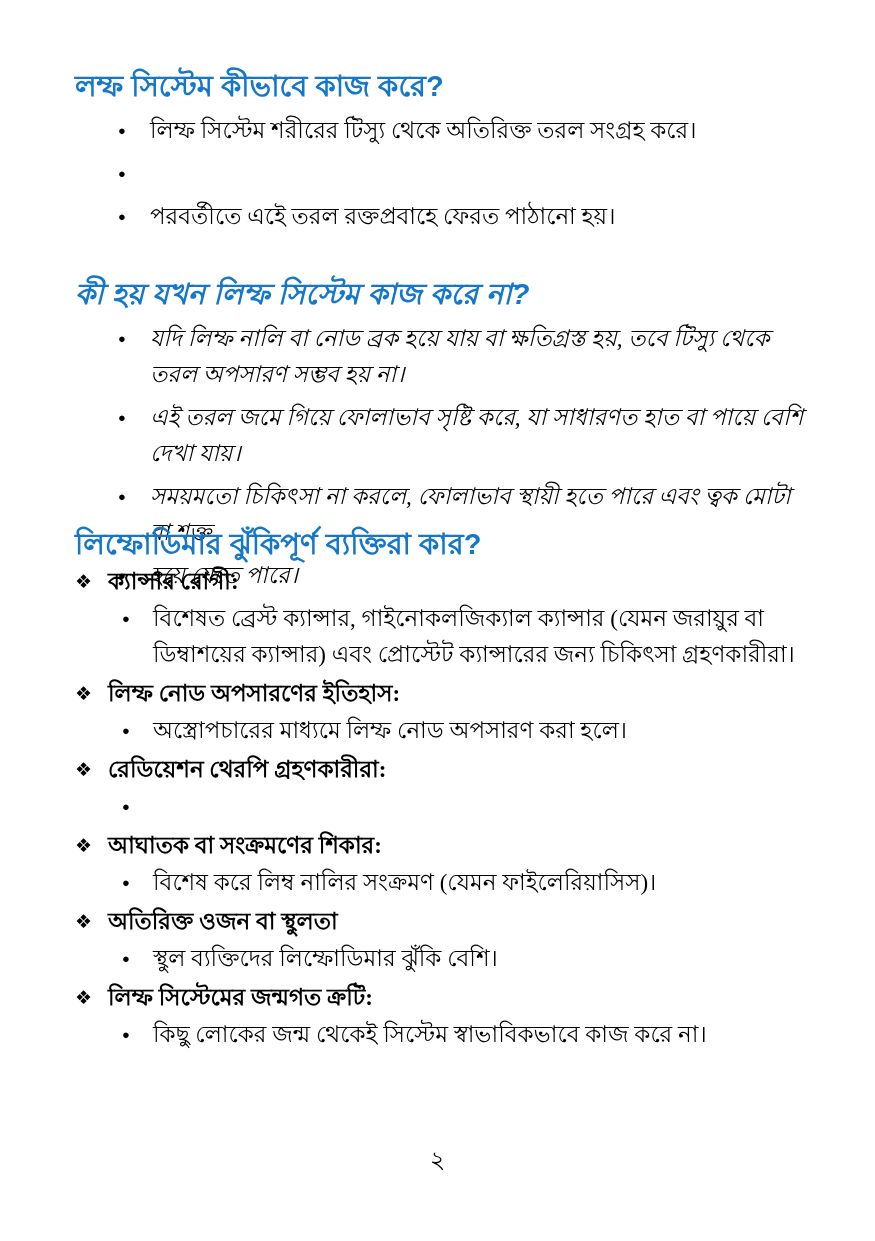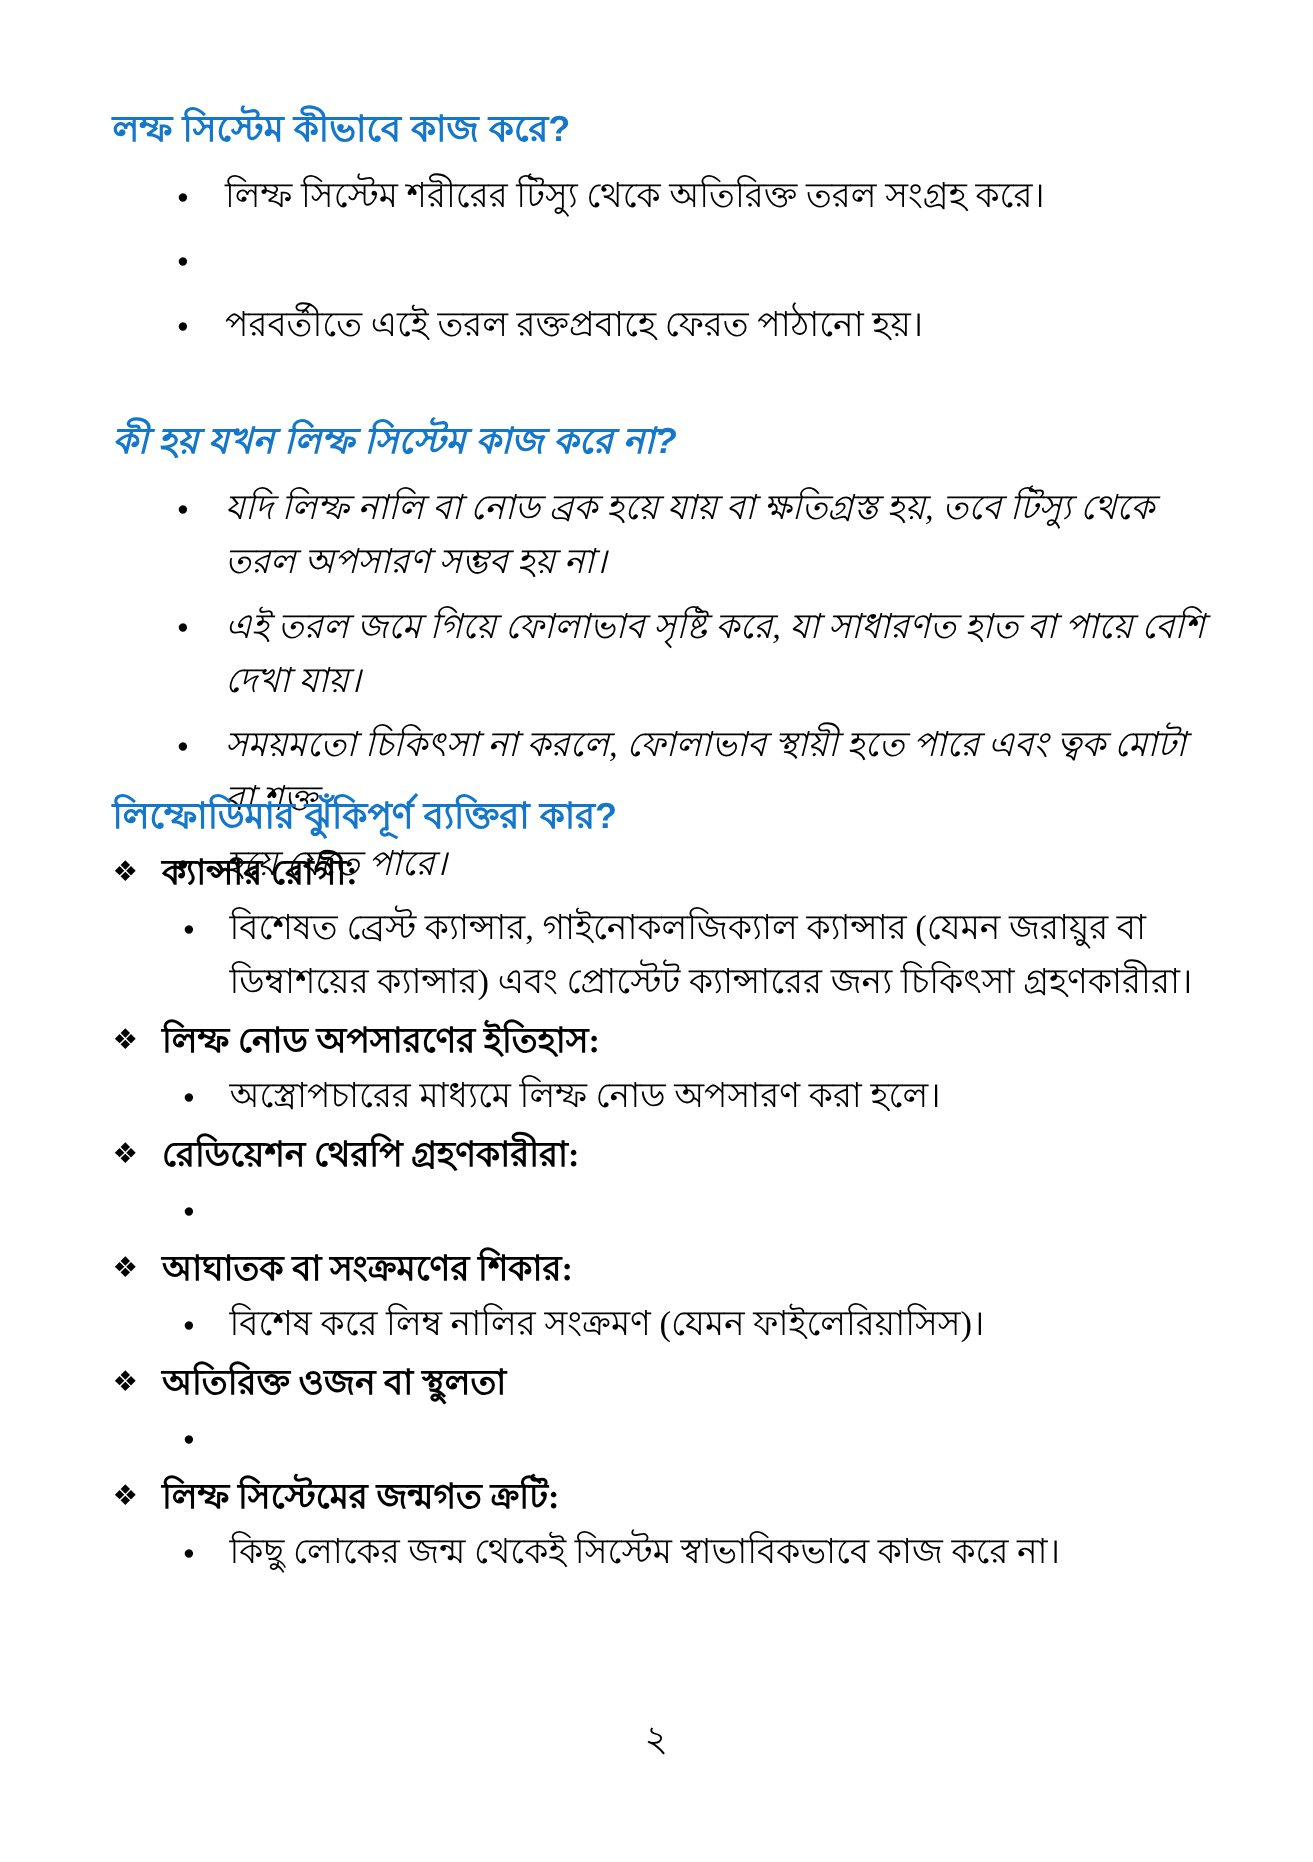--- a/index.html
+++ b/index.html
@@ -14,21 +14,21 @@
     overflow: hidden;
   }
   .page { position: absolute; inset: 0; }
   .sec { position: absolute; left: 75px; width: 732px; }
   .sec1 { top: 70px; }
   .sec2 { top: 278px; font-style: italic; }
   .sec3 { top: 528px; }
   h2.sec-heading {
     margin: 0; padding: 0;
     color: var(--heading-blue);
-    font-size: 24px; line-height: 33px;
+    font-size: 29px; line-height: 33px;
     font-weight: 700;
     font-family: "Liberation Sans", "DejaVu Sans", sans-serif;
   }
   .bullets { margin-top: 10px; }
   .b-item { display: flex; align-items: flex-start; font-size: 23px; line-height: 36px; margin-bottom: 7px; }
   .b-marker { flex: none; margin-left: 43px; width: 32px; font-size: 13px; line-height: 36px; color: #000; }
   .b-text { flex: 1; }
   .intro { font-size: 23px; line-height: 39px; font-weight: 700; margin-top: 9px; }
   .risk-item { margin: 0; }
   .risk-title { display: flex; align-items: flex-start; font-weight: 700; font-size: 23px; line-height: 31px; margin-top: 5px; }
@@ -131,20 +131,21 @@
       </div>
     </div>
 
     <div class="risk-item">
       <div class="risk-title">
         <span class="risk-marker">❖</span>
         <span class="risk-title-text">অতিরিক্ত ওজন বা স্থুলতা</span>
       </div>
       <div class="risk-detail">
         <span class="b-marker">●</span>
+        <span class="b-text">স্থুল ব্যক্তিদের লিম্ফোডিমার ঝুঁকি বেশি।</span>
       </div>
     </div>
 
     <div class="risk-item">
       <div class="risk-title">
         <span class="risk-marker">❖</span>
         <span class="risk-title-text">লিম্ফ সিস্টেমের জন্মগত ক্রটি:</span>
       </div>
       <div class="risk-detail">
         <span class="b-marker">●</span>

